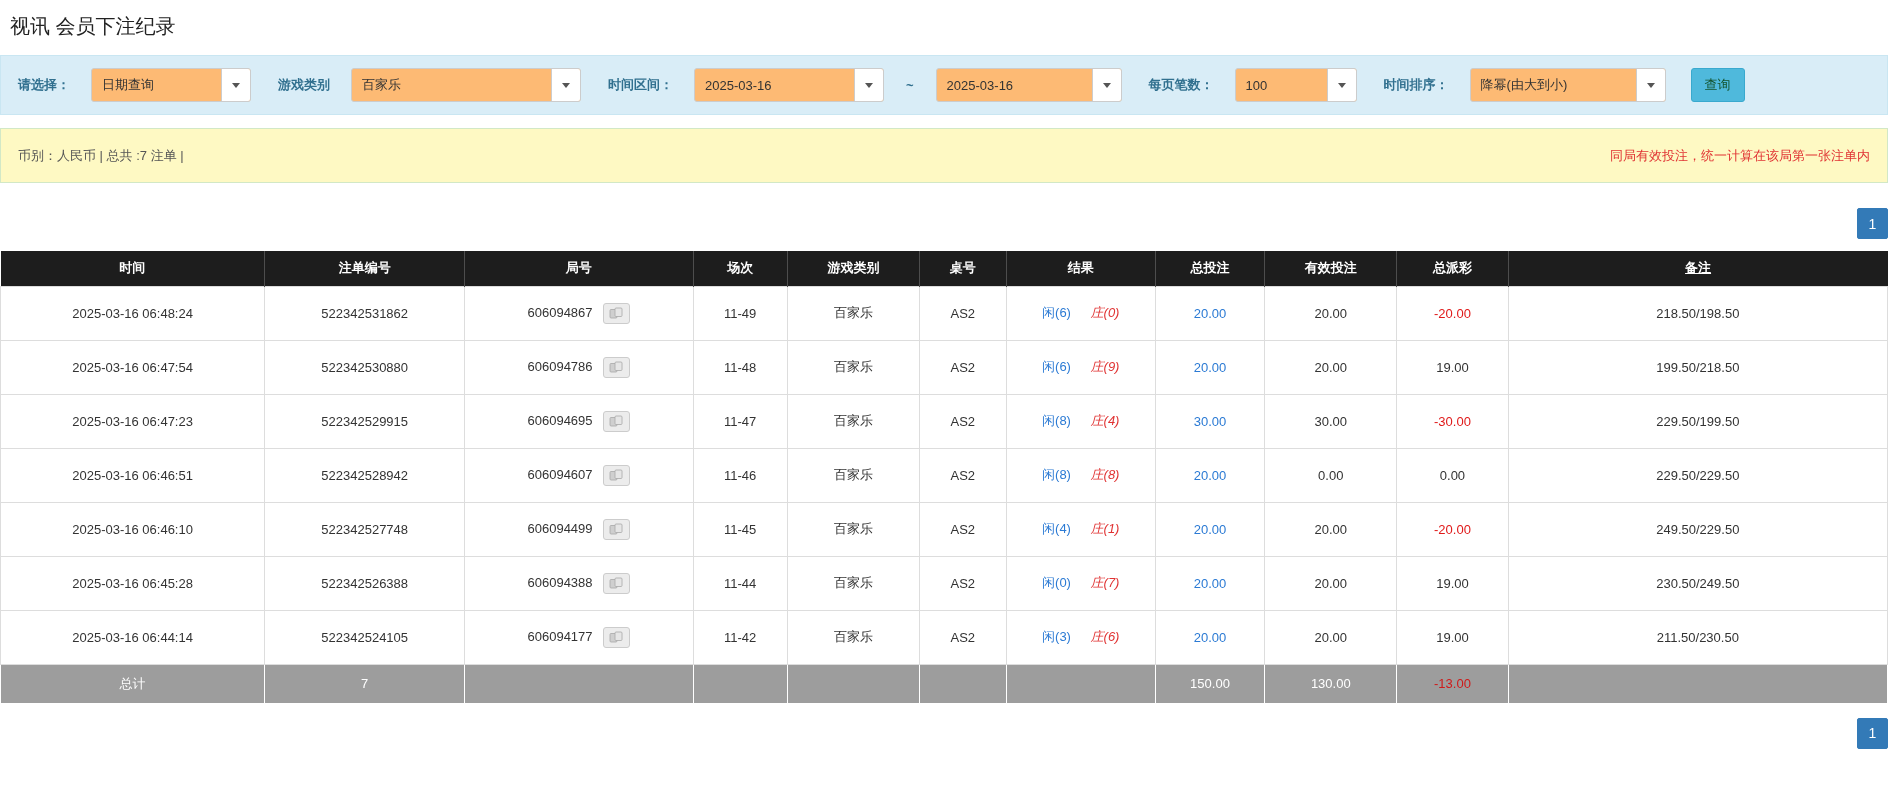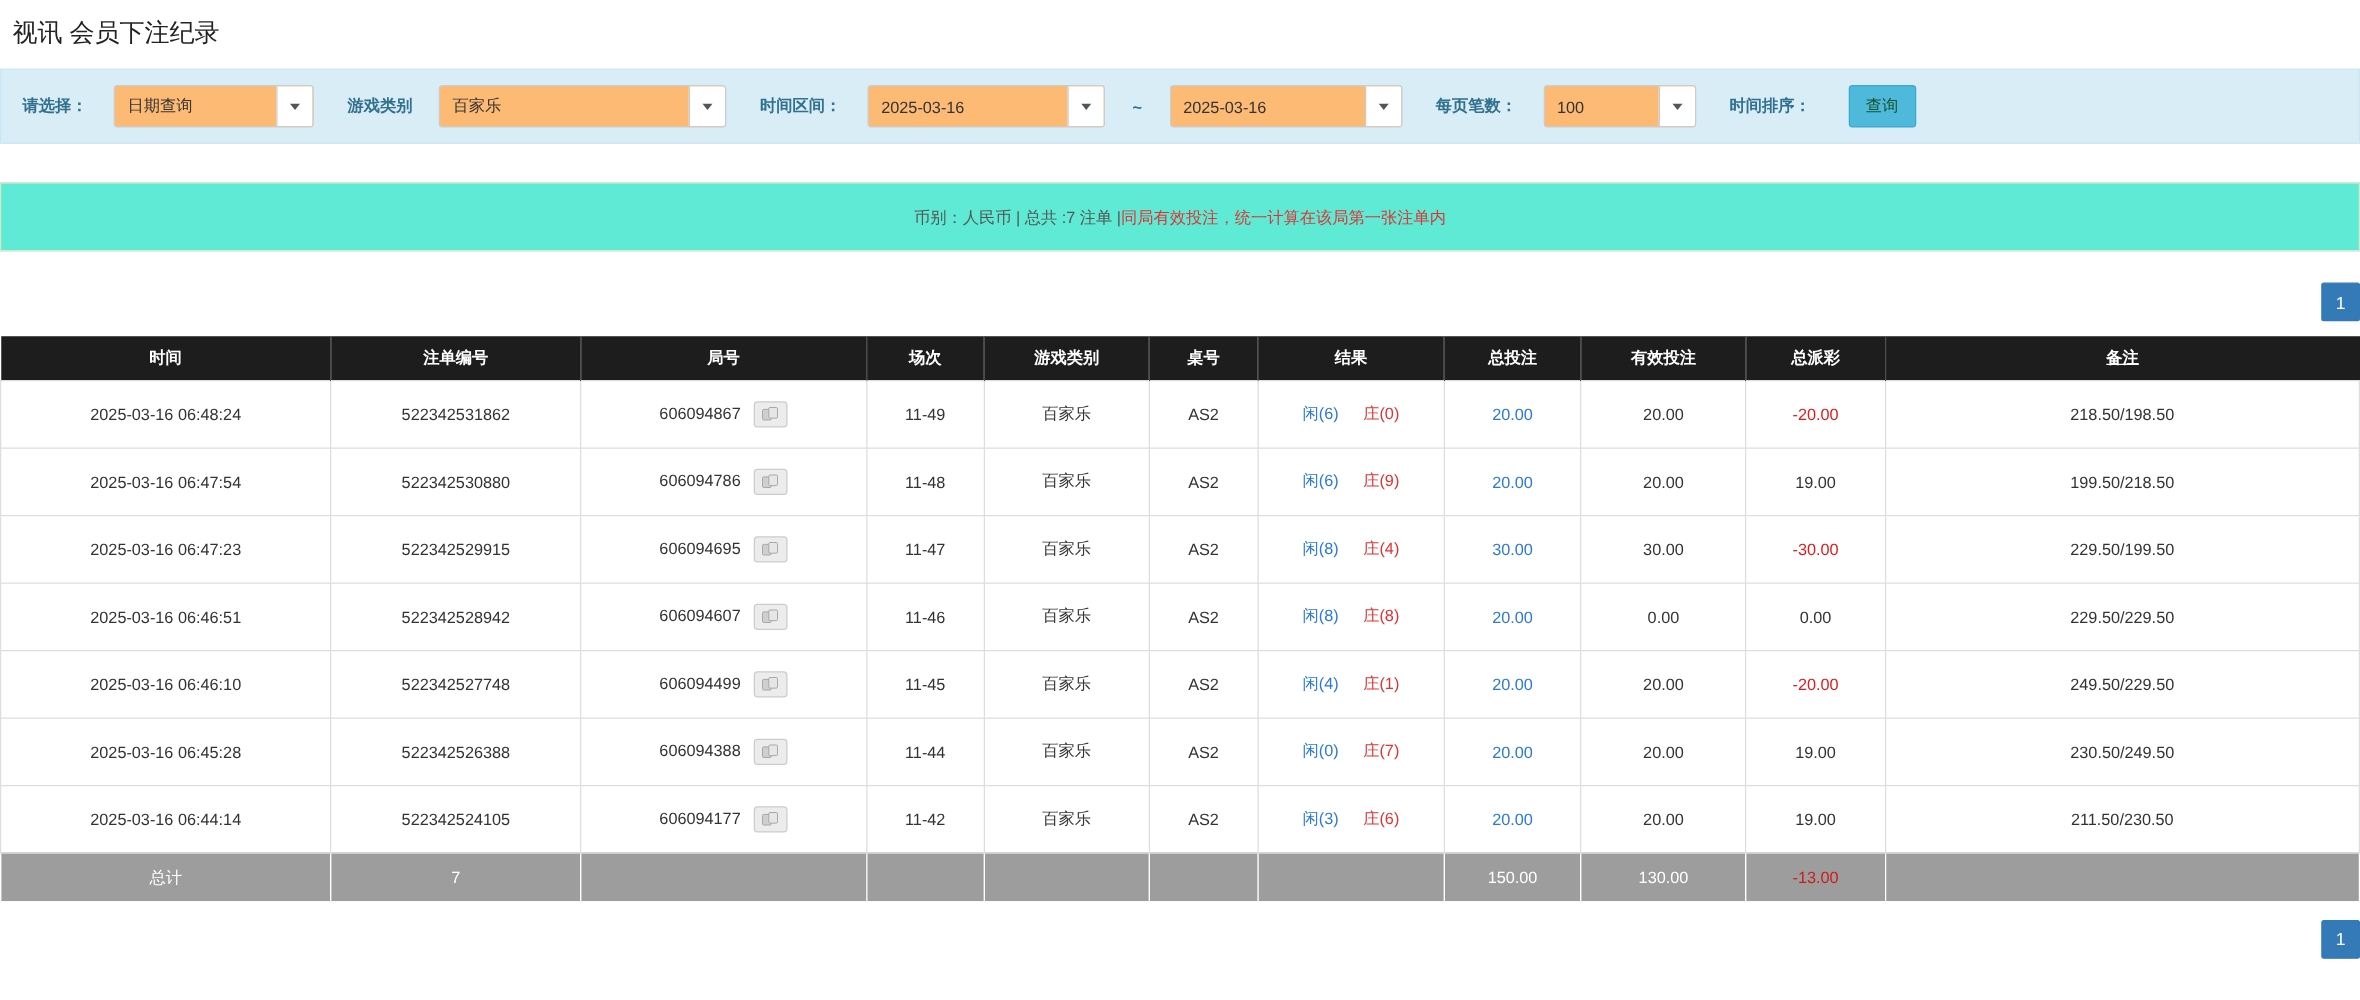--- a/index.html
+++ b/index.html
@@ -31,22 +31,22 @@
   }
   .caret { width: 0; height: 0; border-left: 4px solid transparent; border-right: 4px solid transparent; border-top: 5px solid #555; }
   .query-btn {
     background: #4fb9dc; border: 1px solid #39a9ce; color: #14532d;
     height: 34px; padding: 0 13px; border-radius: 3px; font-size: 13px;
     margin-left: 9px; cursor: pointer; font-family: inherit;
   }
 
   
   .summary-bar {
-    background: #5eead4; border: 1px solid #d2e8c6; margin-top: 31px;
-    height: 55px; display: flex; align-items: center; justify-content: center; padding: 0 17px;
+    background: #fef9c3; border: 1px solid #d2e8c6; margin-top: 13px;
+    height: 55px; display: flex; align-items: center; justify-content: space-between; padding: 0 17px;
   }
   .summary-left { color: #555; font-size: 13px; }
   .summary-right { color: #e03333; font-size: 13px; }
 
   
   .pagination { display: flex; justify-content: flex-end; }
   .pagination.top { margin: 25px 0 12px; }
   .pagination.bottom { margin: 14px 0 0; }
   .page-btn {
     background: #337ab7; border: 1px solid #337ab7; color: #fff;
@@ -60,21 +60,21 @@
     background: #1d1d1d; color: #fff; font-weight: bold; font-size: 13px;
     height: 35px; text-align: center; border-right: 1px solid #4d4d4d;
   }
   thead th:last-child { border-right: none; text-decoration: underline; }
   tbody td {
     background: #fff; border: 1px solid #ddd; height: 54px;
     text-align: center; font-size: 13px; color: #333;
   }
   .bet-link { color: #2b7ad4; text-decoration: none; cursor: pointer; }
   .player { color: #2b7ad4; }
-  .banker { color: #e03333; margin-left: 16px; }
+  .banker { color: #e03333; margin-left: 16px; font-style: italic; }
   .neg { color: #e01a1a; }
 
   .cards-btn {
     display: inline-flex; align-items: center; justify-content: center;
     width: 27px; height: 21px; background: #ececec; border: 1px solid #ccc;
     border-radius: 3px; margin-left: 7px; vertical-align: middle; cursor: pointer;
   }
 
   tfoot td {
     background: #9d9d9d; color: #fff; height: 39px; text-align: center;
@@ -125,20 +125,26 @@
 
     <span class="flabel">每页笔数：</span>
     <div class="combo" style="width:122px">
       <span class="combo-value">100</span>
       <span class="combo-btn">
           <span class="caret"></span>
         </span>
     </div>
 
     <span class="flabel">时间排序：</span>
+    <div class="combo" style="width:196px">
+      <span class="combo-value">降幂(由大到小)</span>
+      <span class="combo-btn">
+          <span class="caret"></span>
+        </span>
+    </div>
 
     <button class="query-btn">查询</button>
   </div>
 
   <div class="summary-bar">
     <span class="summary-left">币别：人民币 | 总共 :7 注单 |</span>
     <span class="summary-right">同局有效投注，统一计算在该局第一张注单内</span>
   </div>
 
   <div class="pagination top">

